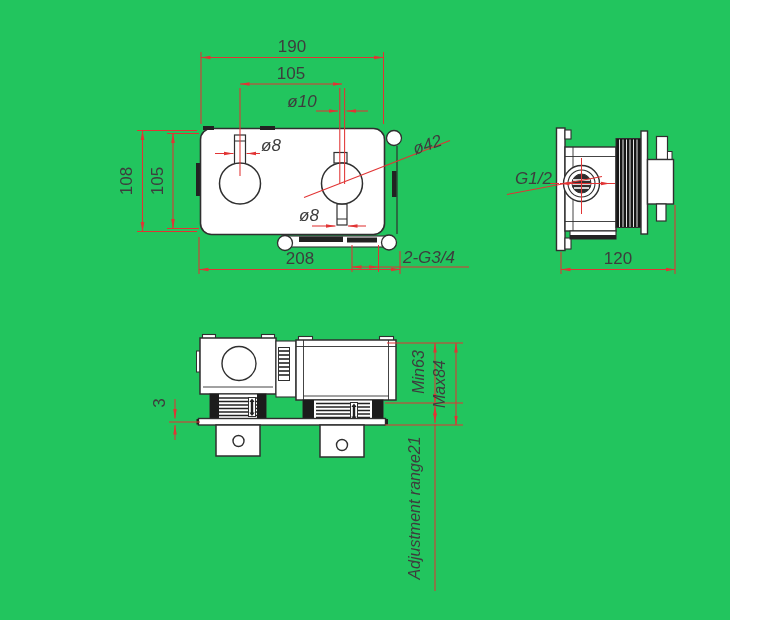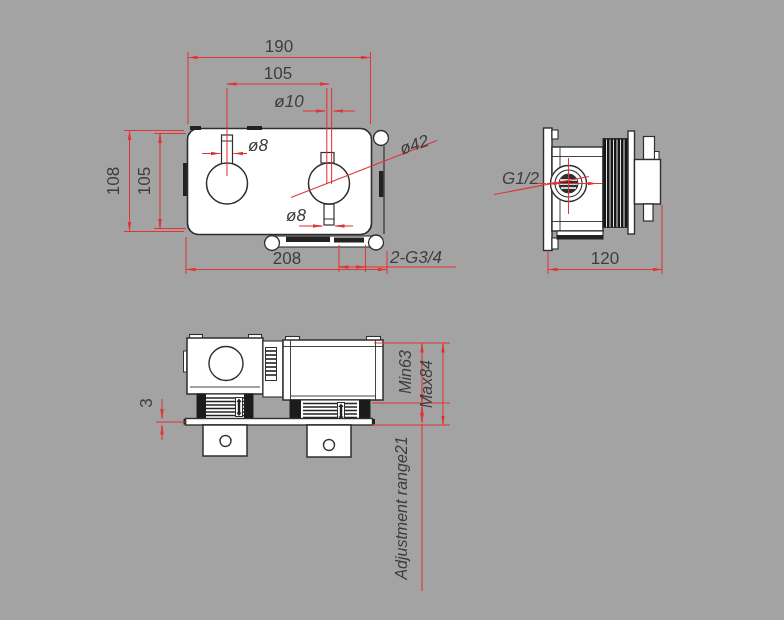--- a/index.html
+++ b/index.html
@@ -1,16 +1,16 @@
 <!DOCTYPE html>
 <html><head>
 <meta charset="utf-8">
 <style>
   html,body{margin:0;padding:0;background:#fff;}
-  .stage{width:784px;height:620px;background:#a3a3a3;position:relative;overflow:hidden;}
+  .stage{width:717px;height:620px;background:#22c55e;position:relative;overflow:hidden;padding-left:13px;}
   svg{display:block;}
   text{font-family:"Liberation Sans", sans-serif; fill:#3d3d3d;}
   .dim-num{font-size:17px;}
   .dim-it{font-size:17px; font-style:italic;}
   .dim-small{font-size:16px; font-style:italic;}
   .blk{stroke:#2f2f2f; fill:none;}
   .blkf{stroke:#2f2f2f; fill:#ffffff;}
   .red{stroke:#e13434; fill:none; stroke-width:1.05;}
 </style>
 </head>

